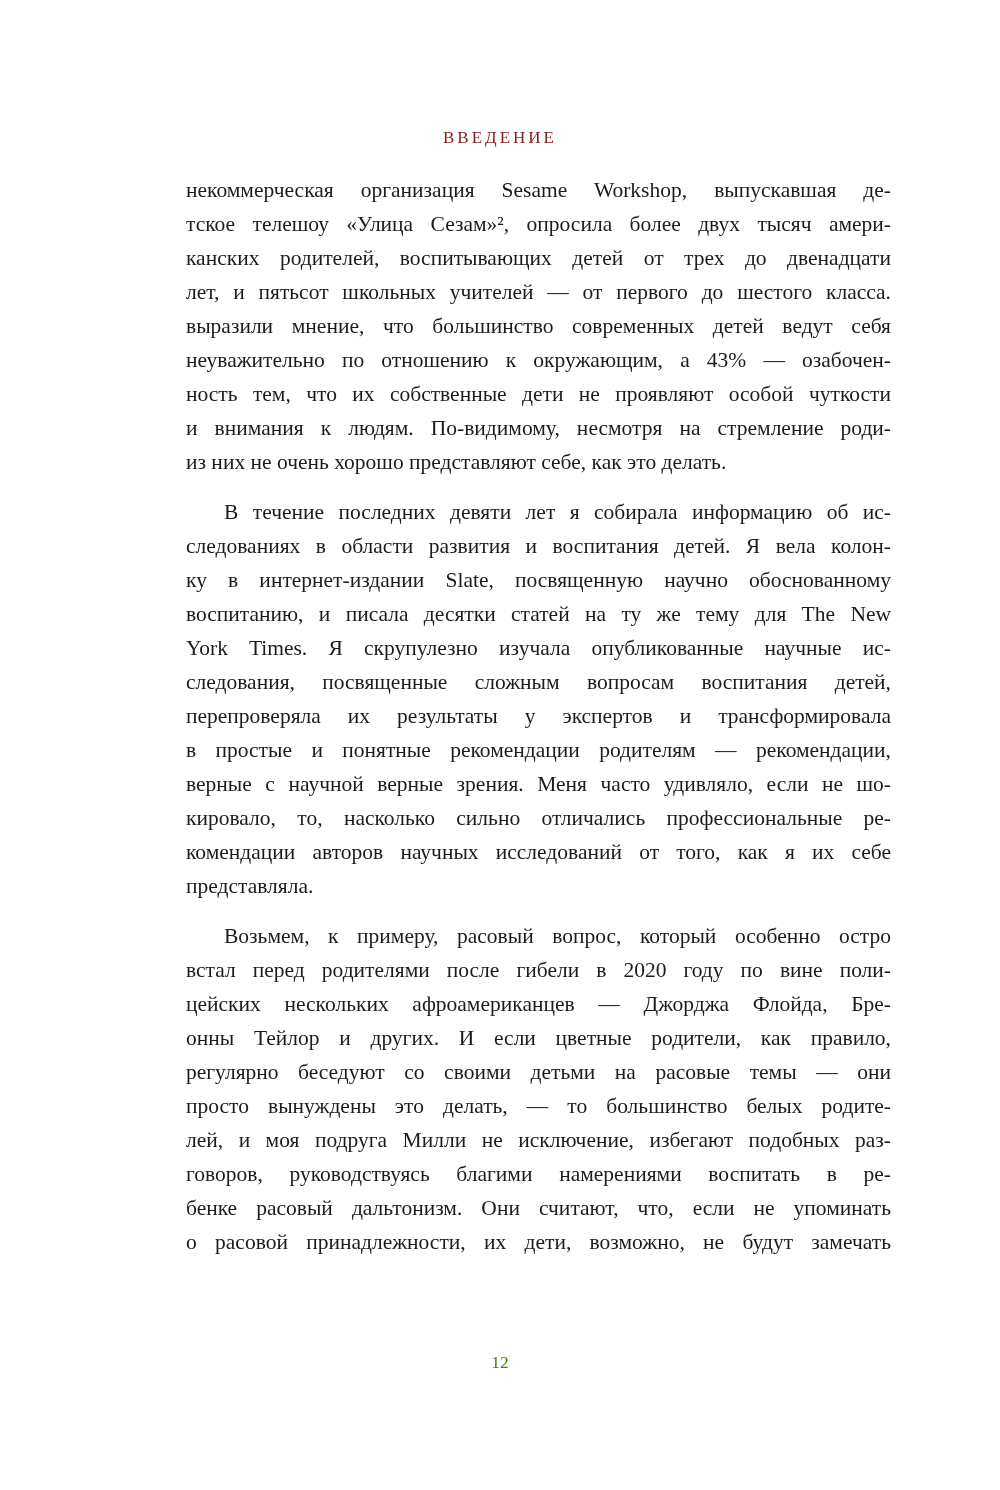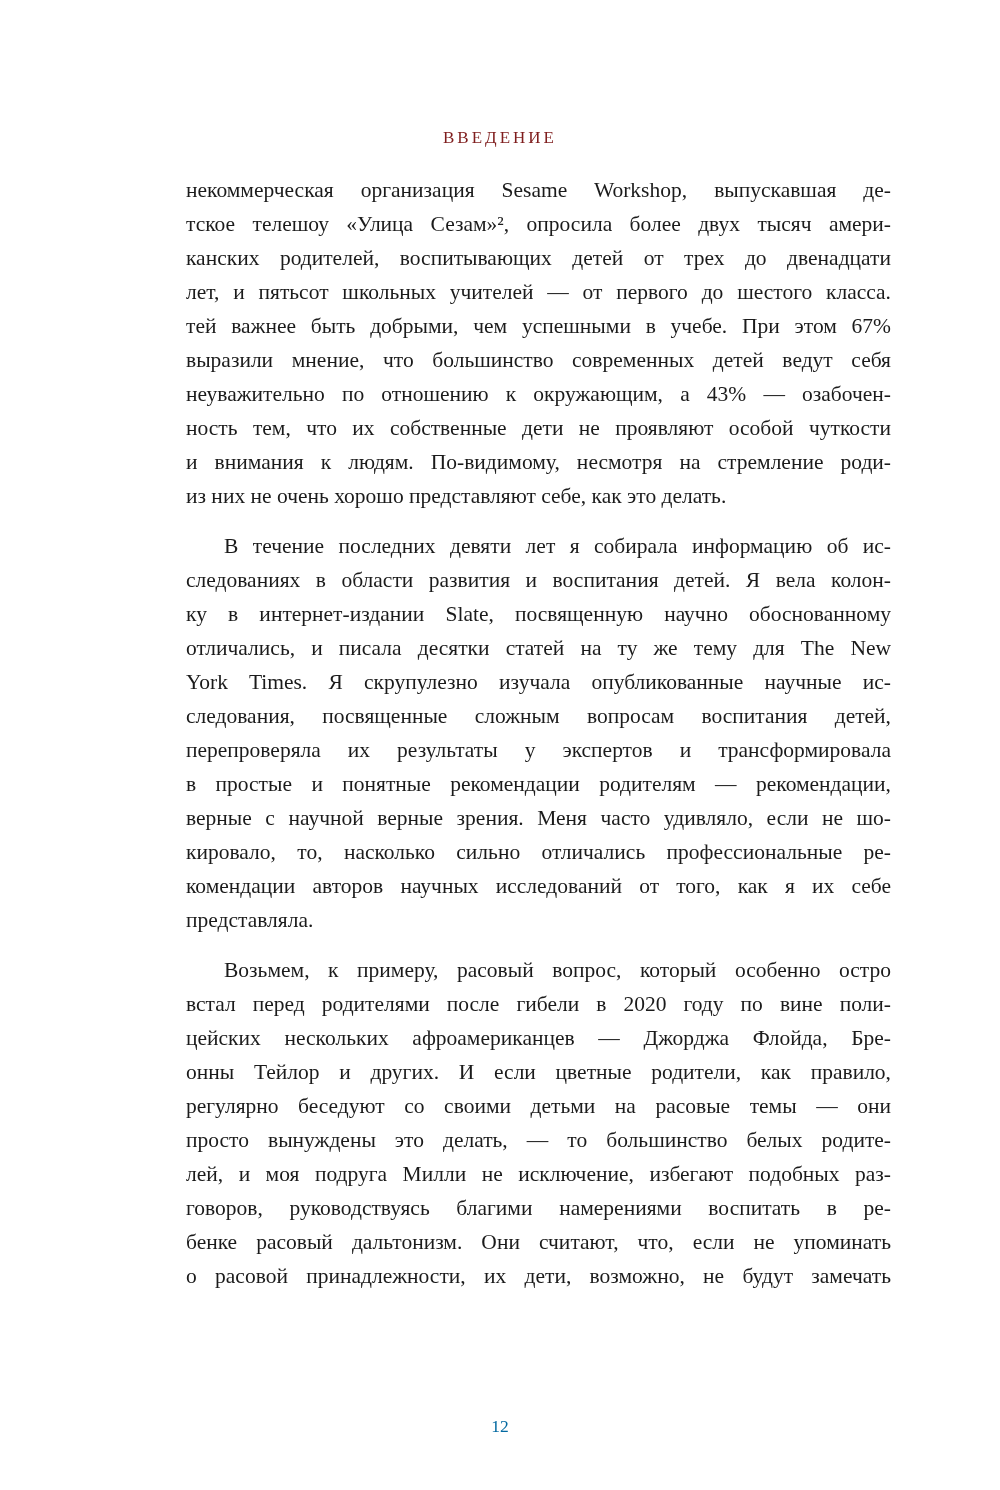--- a/index.html
+++ b/index.html
@@ -46,52 +46,51 @@
     text-align-last: justify;
   }
   .line.final {
     text-align-last: left;
   }
   .line.first-indent {
     padding-left: 38px;
   }
   .page-number {
     position: absolute;
-    top: 1416px;
+    top: 1352px;
     left: 0;
     right: 0;
     text-align: center;
     font-size: 17.5px;
-    color: #0369a1;
+    color: #4d7c0f;
   }
 </style>
 </head>
 <body>
 
 <div class="page">
   <div class="running-head">ВВЕДЕНИЕ</div>
 
   <div class="body-text">
       <div class="paragraph">
         <div class="line">некоммерческая организация Sesame Workshop, выпускавшая де-</div>
         <div class="line">тское телешоу «Улица Сезам»², опросила более двух тысяч амери-</div>
         <div class="line">канских родителей, воспитывающих детей от трех до двенадцати</div>
         <div class="line">лет, и пятьсот школьных учителей — от первого до шестого класса.</div>
-        <div class="line">тей важнее быть добрыми, чем успешными в учебе. При этом 67%</div>
         <div class="line">выразили мнение, что большинство современных детей ведут себя</div>
         <div class="line">неуважительно по отношению к окружающим, а 43% — озабочен-</div>
         <div class="line">ность тем, что их собственные дети не проявляют особой чуткости</div>
         <div class="line">и внимания к людям. По-видимому, несмотря на стремление роди-</div>
         <div class="line final">из них не очень хорошо представляют себе, как это делать.</div>
       </div>
       <div class="paragraph">
         <div class="line first-indent">В течение последних девяти лет я собирала информацию об ис-</div>
         <div class="line">следованиях в области развития и воспитания детей. Я вела колон-</div>
         <div class="line">ку в интернет-издании Slate, посвященную научно обоснованному</div>
-        <div class="line">отличались, и писала десятки статей на ту же тему для The New</div>
+        <div class="line">воспитанию, и писала десятки статей на ту же тему для The New</div>
         <div class="line">York Times. Я скрупулезно изучала опубликованные научные ис-</div>
         <div class="line">следования, посвященные сложным вопросам воспитания детей,</div>
         <div class="line">перепроверяла их результаты у экспертов и трансформировала</div>
         <div class="line">в простые и понятные рекомендации родителям — рекомендации,</div>
         <div class="line">верные с научной верные зрения. Меня часто удивляло, если не шо-</div>
         <div class="line">кировало, то, насколько сильно отличались профессиональные ре-</div>
         <div class="line">комендации авторов научных исследований от того, как я их себе</div>
         <div class="line final">представляла.</div>
       </div>
       <div class="paragraph">

